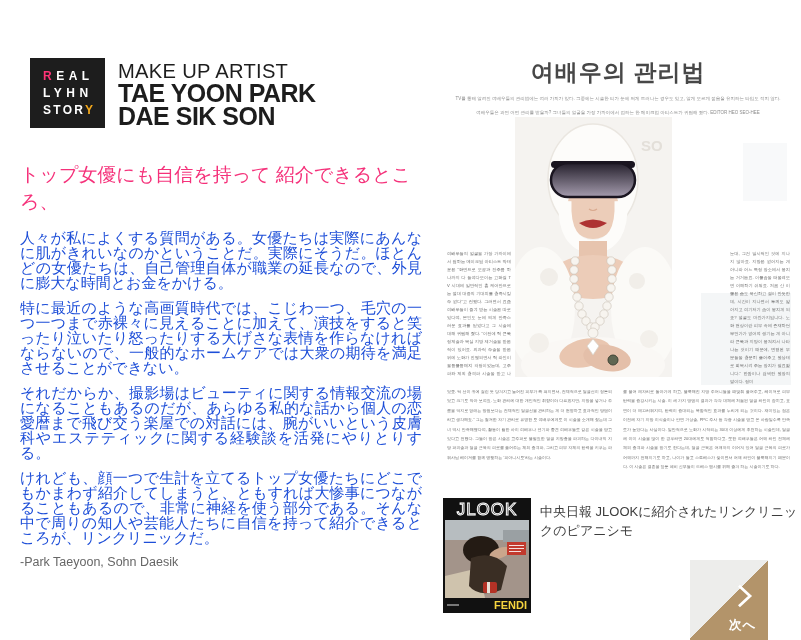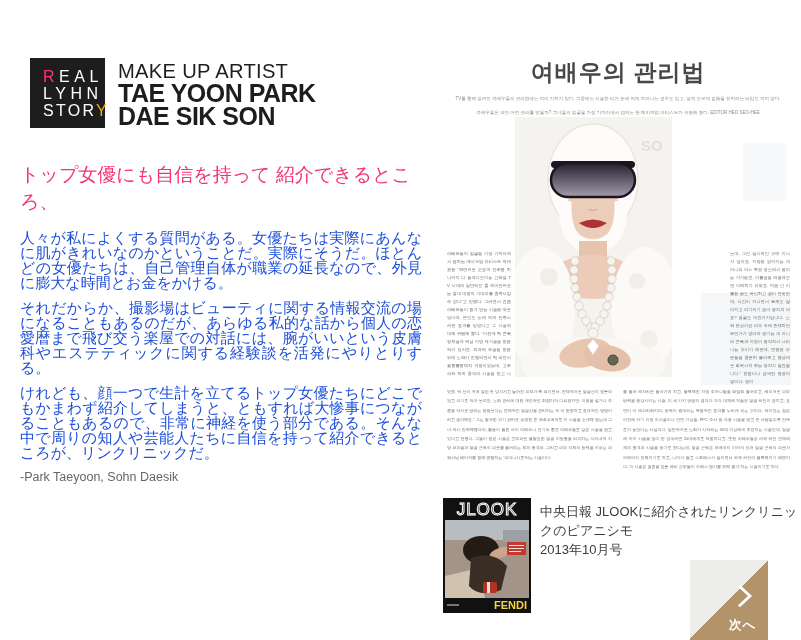--- a/index.html
+++ b/index.html
@@ -9,21 +9,21 @@
     font-family:"Liberation Sans","DejaVu Sans",sans-serif;
   }
 
   
   .logo-row { position:absolute; left:30px; top:58px; display:flex; align-items:stretch; }
   .logo-box {
     width:75px; height:70px; background:#1d1d1d; color:#ffffff;
     display:flex; flex-direction:column; justify-content:center; gap:6px;
     padding-left:13px;
   }
-  .logo-line { font-size:16px; font-weight:normal; letter-spacing:4.5px; line-height:11px; }
+  .logo-line { font-size:12px; font-weight:bold; letter-spacing:4.5px; line-height:11px; }
   .logo-line.wide { letter-spacing:2.3px; }
   .logo-accent-pink { color:#ff3377; }
   .logo-accent-yellow { color:#f2a71b; }
   .headings { margin-left:13px; color:#1d1d1d; transform:scaleX(.96); transform-origin:left top; padding-top:1px; }
   .subtitle { font-size:21px; font-weight:400; line-height:23px; letter-spacing:.3px; }
   .artist-name { font-size:26px; font-weight:800; line-height:23px; letter-spacing:-.5px; }
 
   
   .article-col { position:absolute; left:20px; top:161px; width:402px; }
   .headline { color:#f5317a; font-size:19px; font-weight:400; line-height:27px; margin-bottom:15px; }
@@ -77,20 +77,21 @@
     <div class="artist-name">TAE YOON PARK</div>
     <div class="artist-name">DAE SIK SON</div>
   </div>
 </div>
 
 <div class="article-col">
   <div class="headline">
     <div>トップ女優にも自信を持って 紹介できるところ、</div>
   </div>
   <p class="para">人々が私によくする質問がある。女優たちは実際にあんなに肌がきれいなのかということだ。実際にそうだ。ほとんどの女優たちは、自己管理自体が職業の延長なので、外見に膨大な時間とお金をかける。</p>
+  <p class="para">特に最近のような高画質時代では、こじわ一つ、毛穴の一つ一つまで赤裸々に見えることに加えて、演技をすると笑ったり泣いたり怒ったりする大げさな表情を作らなければならないので、一般的なホームケアでは大衆の期待を満足させることができない。</p>
   <p class="para">それだからか、撮影場はビューティに関する情報交流の場になることもあるのだが、あらゆる私的な話から個人の恋愛暦まで飛び交う楽屋での対話には、腕がいいという皮膚科やエステティックに関する経験談を活発にやりとりする。</p>
   <p class="para">けれども、顔一つで生計を立てるトップ女優たちにどこでもかまわず紹介してしまうと、ともすれば大惨事につながることもあるので、非常に神経を使う部分である。そんな中で周りの知人や芸能人たちに自信を持って紹介できるところが、リンクリニックだ。</p>
   <div class="signature">-Park Taeyoon, Sohn Daesik</div>
 </div>
 
 <div class="scan">
   <div class="scan-artifact artifact-1"></div>
   <div class="scan-artifact artifact-2"></div>
   <div class="scan-title">여배우의 관리법</div>
   <div class="scan-intro">TV를 통해 알려진 여배우들의 관리법에는 여러 가지가 있다. 그중에는 시술한 티가 눈에 띄게 드러나는 경우도 있고, 알게 모르게 젊음을 유지하는 타입도 적지 않다.</div>
@@ -169,21 +170,20 @@
   <rect x="64" y="44" width="19" height="13" fill="#c23a2e"></rect>
   <rect x="66" y="47" width="15" height="1" fill="#ffffff" opacity="0.85"></rect>
   <rect x="66" y="50" width="15" height="1" fill="#ffffff" opacity="0.85"></rect>
   <rect x="66" y="53" width="12" height="1" fill="#ffffff" opacity="0.85"></rect>
   <rect x="4" y="106" width="12" height="2" fill="#777777"></rect>
   <text x="84" y="111" text-anchor="end" font-size="11" font-weight="bold" fill="#f6d43f">FENDI</text>
 </svg>
 
 <div class="caption">
   <div>中央日報 JLOOKに紹介されたリンクリニックのピアニシモ</div>
-  <div>2013年10月号</div>
 </div>
 
 <div class="next-btn">
   <svg class="next-chevron" viewBox="0 0 24 30">
     <path d="M5,2 L19,15 L5,28" stroke="#ffffff" stroke-width="3.5" fill="none"></path>
   </svg>
   <div class="next-label">次へ</div>
 </div>
 
 </body></html>

